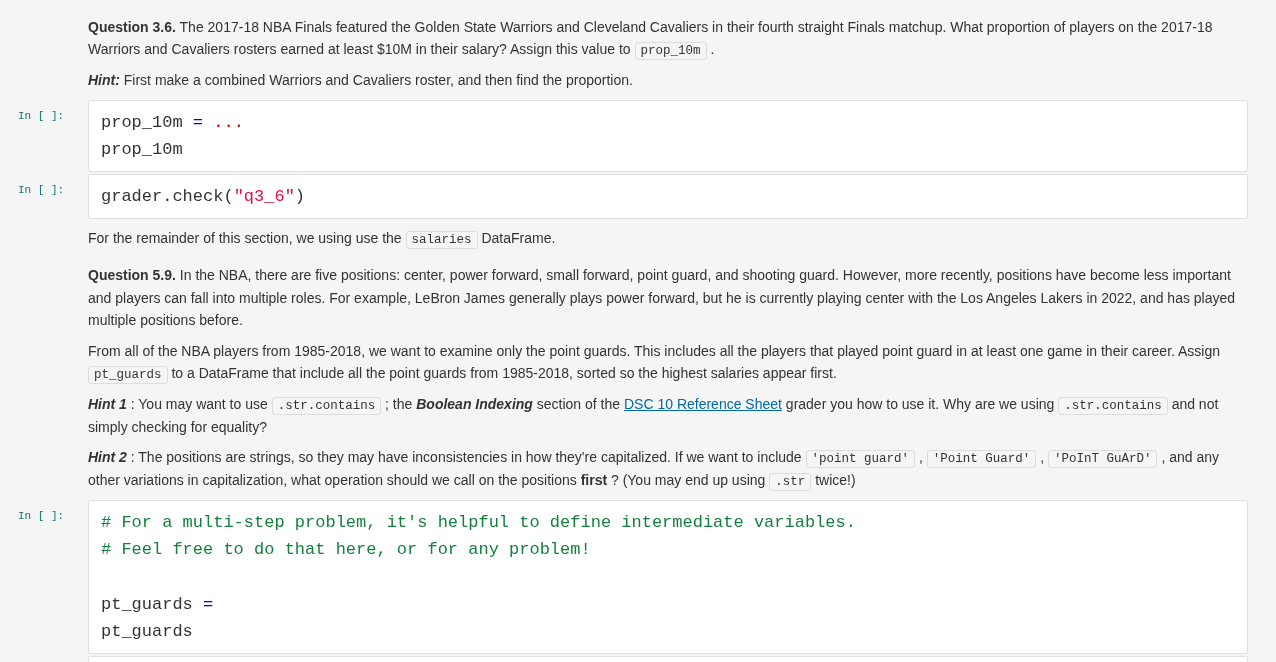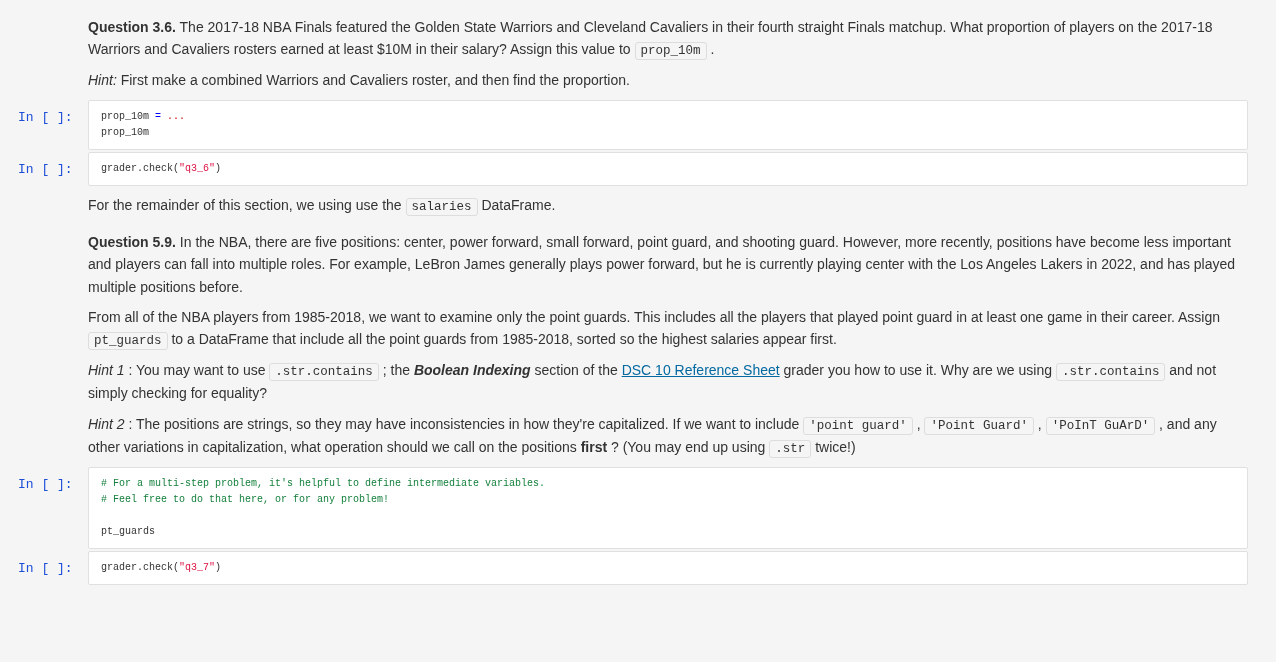--- a/index.html
+++ b/index.html
@@ -16,62 +16,62 @@
     .cell {
       display: flex;
       align-items: flex-start;
       margin-bottom: 2px;
     }
     .cell-label {
       width: 80px;
       min-width: 80px;
       padding: 8px 8px 8px 10px;
       font-family: 'Courier New', monospace;
-      font-size: 13px;
-      color: #1d4ed8;
+      font-size: 11px;
+      color: #0f766e;
       padding-top: 10px;
     }
     .cell-content {
       flex: 1;
       background: #fff;
       border: 1px solid #e0e0e0;
       border-radius: 2px;
       margin-right: 20px;
     }
     .markdown-cell {
       background: transparent;
       border: none;
       padding: 6px 0 6px 0;
       flex: 1;
       margin-right: 20px;
       line-height: 1.6;
     }
     .code-cell {
       padding: 8px 12px;
       font-family: 'Courier New', monospace;
-      font-size: 10px;
+      font-size: 17px;
       line-height: 1.6;
     }
     .kw-blue { color: #00f; }
     .kw-red { color: #c00; }
     .kw-comment { color: #15803d; font-style: normal; }
     .kw-string { color: #d14; }
     .code-inline {
       font-family: 'Courier New', monospace;
       background: #f5f5f5;
       border: 1px solid #ddd;
       border-radius: 3px;
       padding: 1px 5px;
       font-size: 12.5px;
     }
     p { margin-bottom: 8px; }
     a { color: #0369a1; }
     .hint { margin-top: 8px; margin-bottom: 4px; }
     .bold { font-weight: bold; }
-    .italic { font-style: italic; }
+    .italic { font-style: italic; font-weight: bold; }
     .bold-italic { font-weight: bold; font-style: italic; }
     .markdown-cell p:last-child { margin-bottom: 0; }
     .no-label { width: 80px; min-width: 80px; }
   </style>
 </head>
 <body>
 
 <div class="notebook-container">
 
   <div class="cell">
@@ -167,20 +167,23 @@
     <div class="cell-label">In&nbsp;[&nbsp;]:</div>
     <div class="cell-content code-cell">
       <div>
         <span class="kw-comment"># For a multi-step problem, it's helpful to define intermediate variables.</span>
       </div>
       <div>
         <span class="kw-comment"># Feel free to do that here, or for any problem!</span>
       </div>
       <div>&nbsp;</div>
       <div>
+        <span>pt_guards </span><span class="kw-blue">=</span>
+      </div>
+      <div>
         <span>pt_guards</span>
       </div>
     </div>
   </div>
 
   <div class="cell">
     <div class="cell-label">In&nbsp;[&nbsp;]:</div>
     <div class="cell-content code-cell">
       <div>
         <span>grader.check(</span><span class="kw-string">"q3_7"</span><span>)</span>

